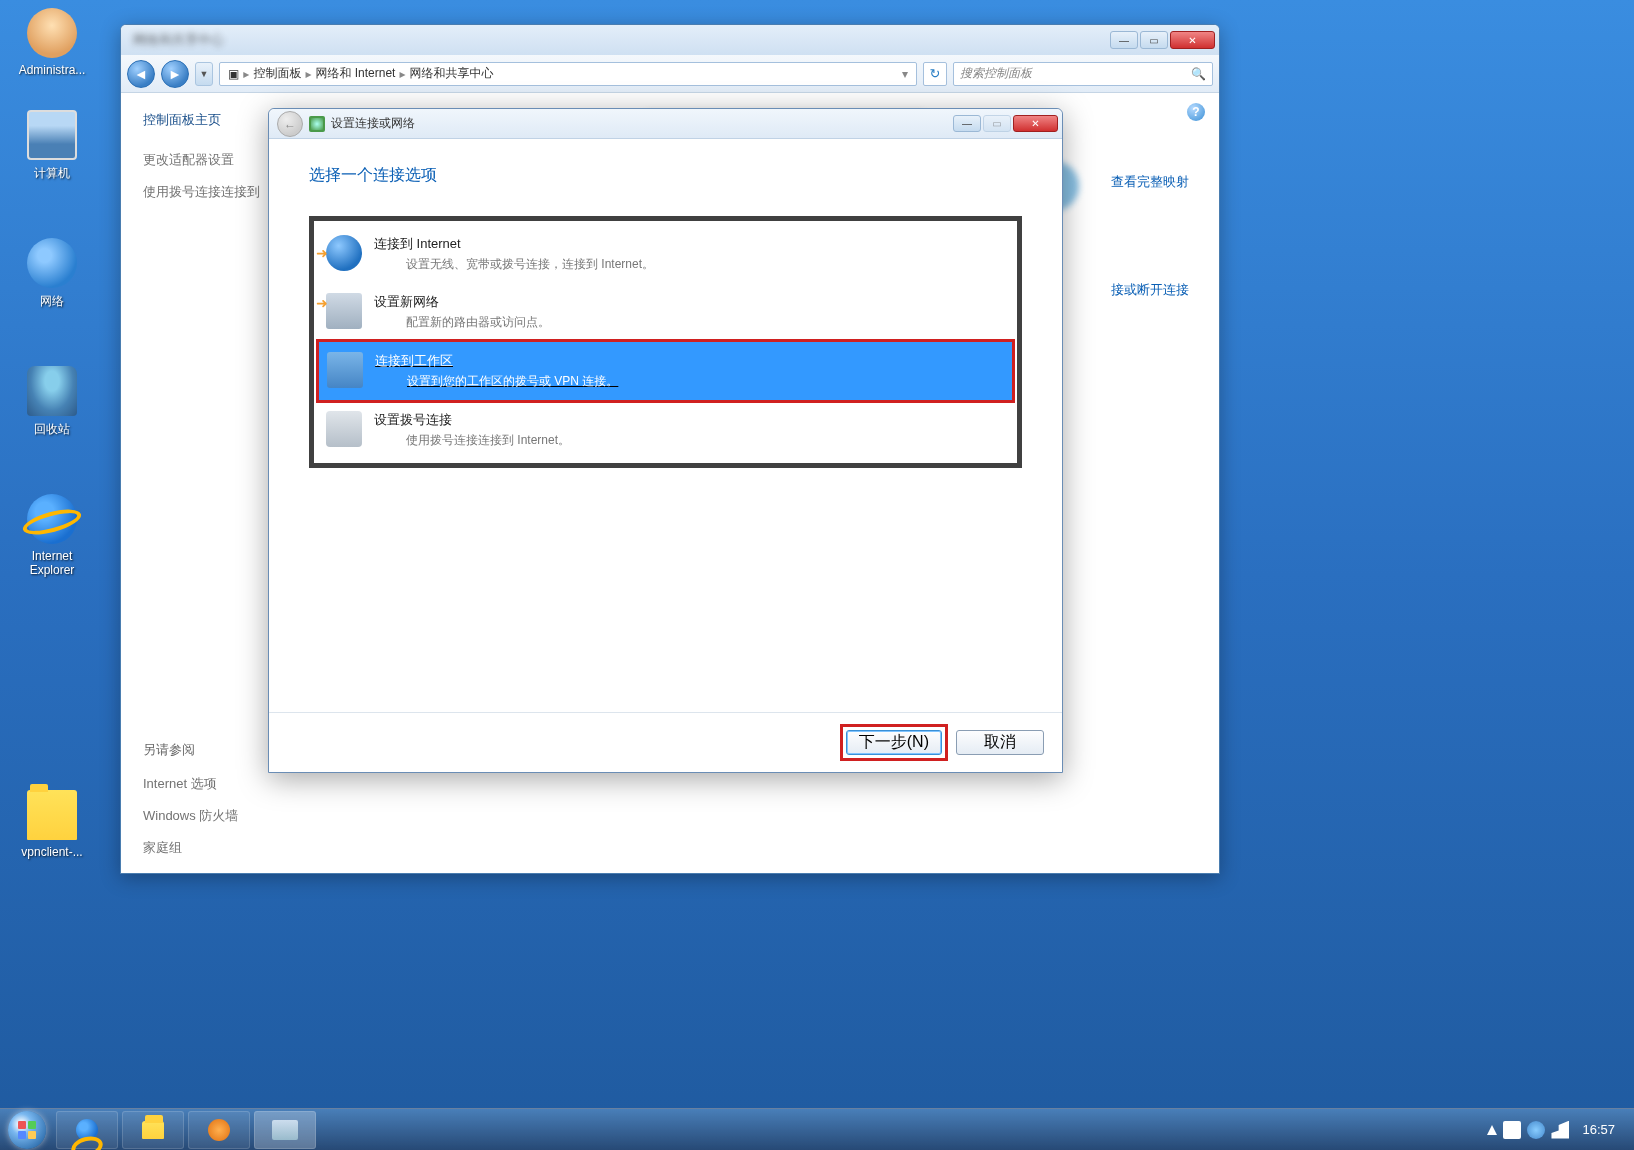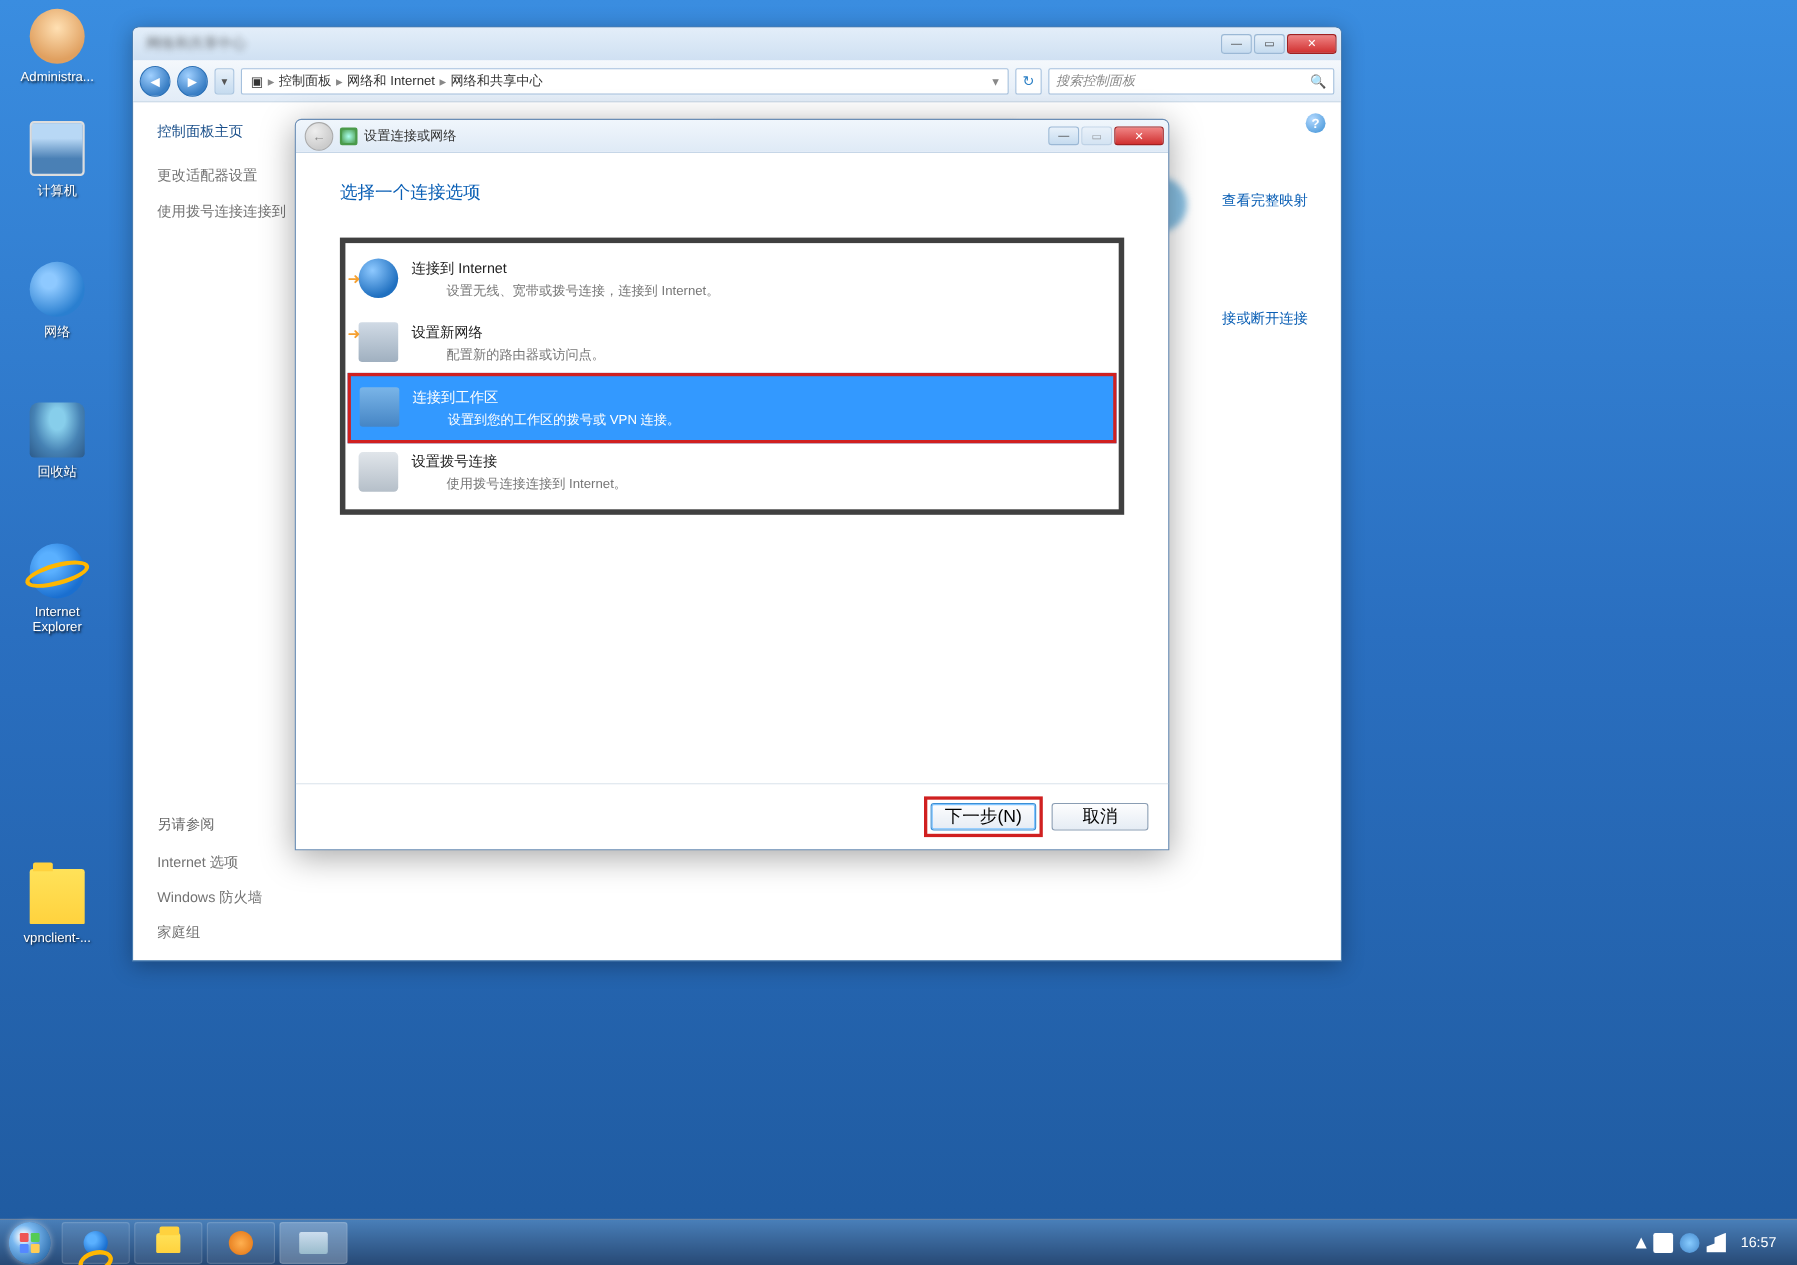--- a/index.html
+++ b/index.html
@@ -73,21 +73,21 @@
 .opt { display: flex; align-items: flex-start; padding: 10px 8px; cursor: pointer; gap: 12px; }
 .opt .o-icon { width: 36px; height: 36px; flex-shrink: 0; }
 .opt .glb { background: radial-gradient(circle at 35% 30%, #8ec9ff, #2070c0 70%); border-radius: 50%; position: relative; }
 .opt .glb::before { content: "➜"; position: absolute; left: -10px; top: 10px; color: #f5a030; font-size: 14px; }
 .opt .rtr { background: linear-gradient(#d0dae5, #a0b0c0); border-radius: 3px; position: relative; }
 .opt .rtr::before { content: "➜"; position: absolute; left: -10px; top: 2px; color: #f5a030; font-size: 14px; }
 .opt .bld { background: linear-gradient(#7ab5e8, #4585c5); border-radius: 3px; }
 .opt .phn { background: linear-gradient(#e0e5ea, #b5bfc9); border-radius: 4px; position: relative; }
 .opt .o-text .t1 { font-size: 13px; color: #222; margin-bottom: 3px; }
 .opt .o-text .t2 { font-size: 12px; color: #777; margin-left: 32px; }
-.opt.selected { background: #3399ff; }
+.opt.selected { background: #3399ff; text-decoration: underline; }
 .opt.selected .t1, .opt.selected .t2 { color: #fff; }
 .opt.highlighted { border: 3px solid #d02020; margin: -2px; }
 .wiz-footer { height: 60px; border-top: 1px solid #dde5ed; display: flex; align-items: center; justify-content: flex-end; padding: 0 18px; gap: 8px; }
 .wiz-btn { min-width: 88px; height: 25px; background: linear-gradient(to bottom, #fdfdfe, #e5ecf4); border: 1px solid #8a9db3; border-radius: 3px; font-size: 16px; cursor: pointer; display: flex; align-items: center; justify-content: center; padding: 0 12px; }
 .wiz-btn.default { border: 1px solid #3a8fd5; box-shadow: 0 0 0 1px #7fc3ff inset; }
 .wiz-btn-wrap.hl { border: 3px solid #d02020; padding: 3px; }
 </style>
 </head>
 <body>
 

